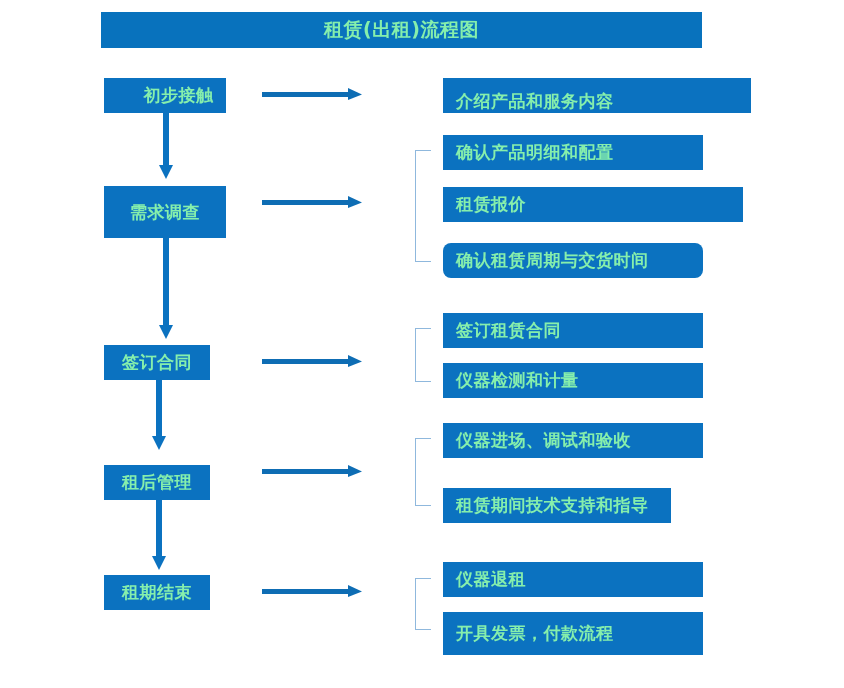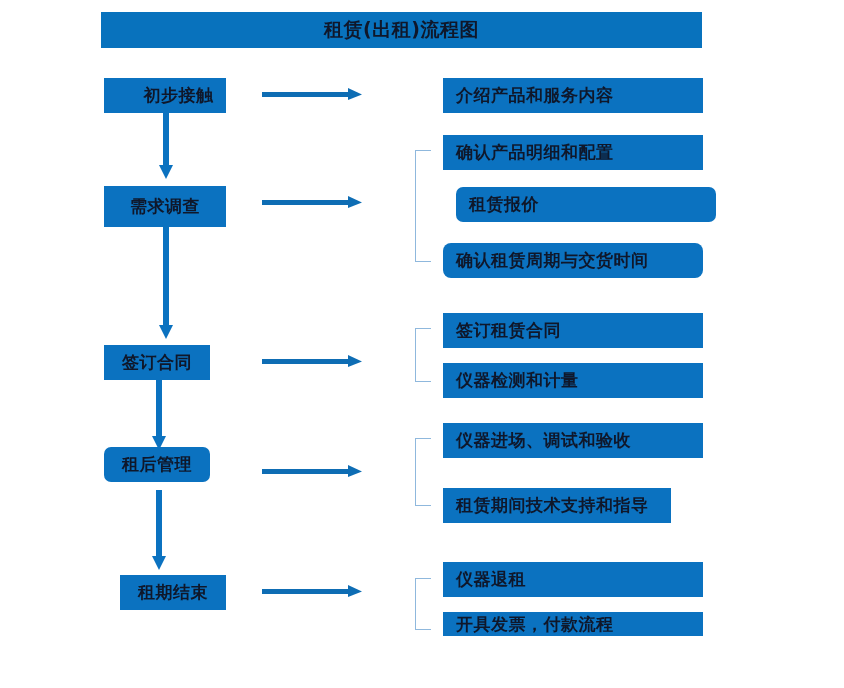--- a/index.html
+++ b/index.html
@@ -13,21 +13,21 @@
     height: 688px;
     background: #ffffff;
     font-family: "DejaVu Sans", "Liberation Sans", sans-serif;
     overflow: hidden;
   }
 
   
   .box {
     position: absolute;
     background: #0b72c0;
-    color: #0f172a;
+    color: #86efac;
     font-weight: bold;
     display: flex;
     align-items: center;
     box-sizing: border-box;
     letter-spacing: 0.5px;
     white-space: nowrap;
   }
 
   .title-bar {
     justify-content: center;
@@ -72,33 +72,33 @@
 <div id="canvas">
 
   <div class="box title-bar" style="left:101px; top:12px; width:601px; height:36px;">
     <span>租赁(出租)流程图</span>
   </div>
 
   <div class="box stage-box" style="left:104px; top:78px; width:122px; height:35px;padding-left:27px;">
     <span>初步接触</span>
   </div>
 
-  <div class="box stage-box" style="left:104px; top:186px; width:122px; height:41px;">
+  <div class="box stage-box" style="left:104px; top:186px; width:122px; height:52px;">
     <span>需求调查</span>
   </div>
 
   <div class="box stage-box" style="left:104px; top:345px; width:106px; height:35px;">
     <span>签订合同</span>
   </div>
 
-  <div class="box stage-box" style="left:104px; top:447px; width:106px; height:35px;border-radius:7px;">
+  <div class="box stage-box" style="left:104px; top:465px; width:106px; height:35px;">
     <span>租后管理</span>
   </div>
 
-  <div class="box stage-box" style="left:120px; top:575px; width:106px; height:35px;">
+  <div class="box stage-box" style="left:104px; top:575px; width:106px; height:35px;">
     <span>租期结束</span>
   </div>
 
   <div class="arrow-v" style="left:159px; top:113px; height:66px;">
     <svg width="14" height="66" viewBox="0 0 14 66">
       <rect x="4" y="0" width="6" height="54" fill="#0b72c0"></rect>
       <polygon points="0,52 14,52 7,66" fill="#0b72c0"></polygon>
     </svg>
   </div>
 
@@ -156,29 +156,29 @@
       <rect x="0" y="4" width="88" height="5" fill="#0e6db4"></rect>
       <polygon points="86,0 100,6.5 86,12" fill="#0e6db4"></polygon>
     </svg>
   </div>
 
   <div class="bracket" style="left:415px; top:150px; height:112px;"></div>
   <div class="bracket" style="left:415px; top:328px; height:54px;"></div>
   <div class="bracket" style="left:415px; top:438px; height:68px;"></div>
   <div class="bracket" style="left:415px; top:578px; height:52px;"></div>
 
-  <div class="box detail-box" style="left:443px; top:78px; width:260px; height:35px;">
+  <div class="box detail-box" style="left:443px; top:78px; width:308px; height:35px;align-items:flex-end;">
     <span>介绍产品和服务内容</span>
   </div>
 
   <div class="box detail-box" style="left:443px; top:135px; width:260px; height:35px;text-align:center;">
     <span>确认产品明细和配置</span>
   </div>
 
-  <div class="box detail-box" style="left:456px; top:187px; width:260px; height:35px;border-radius:7px;">
+  <div class="box detail-box" style="left:443px; top:187px; width:300px; height:35px;">
     <span>租赁报价</span>
   </div>
 
   <div class="box detail-box" style="left:443px; top:243px; width:260px; height:35px;border-radius:8px;">
     <span>确认租赁周期与交货时间</span>
   </div>
 
   <div class="box detail-box" style="left:443px; top:313px; width:260px; height:35px;align-items:center;">
     <span>签订租赁合同</span>
   </div>
@@ -192,17 +192,17 @@
   </div>
 
   <div class="box detail-box" style="left:443px; top:488px; width:228px; height:35px;">
     <span>租赁期间技术支持和指导</span>
   </div>
 
   <div class="box detail-box" style="left:443px; top:562px; width:260px; height:35px;">
     <span>仪器退租</span>
   </div>
 
-  <div class="box detail-box" style="left:443px; top:612px; width:260px; height:24px;">
+  <div class="box detail-box" style="left:443px; top:612px; width:260px; height:43px;">
     <span>开具发票，付款流程</span>
   </div>
 
 </div>
 
 </body></html>

